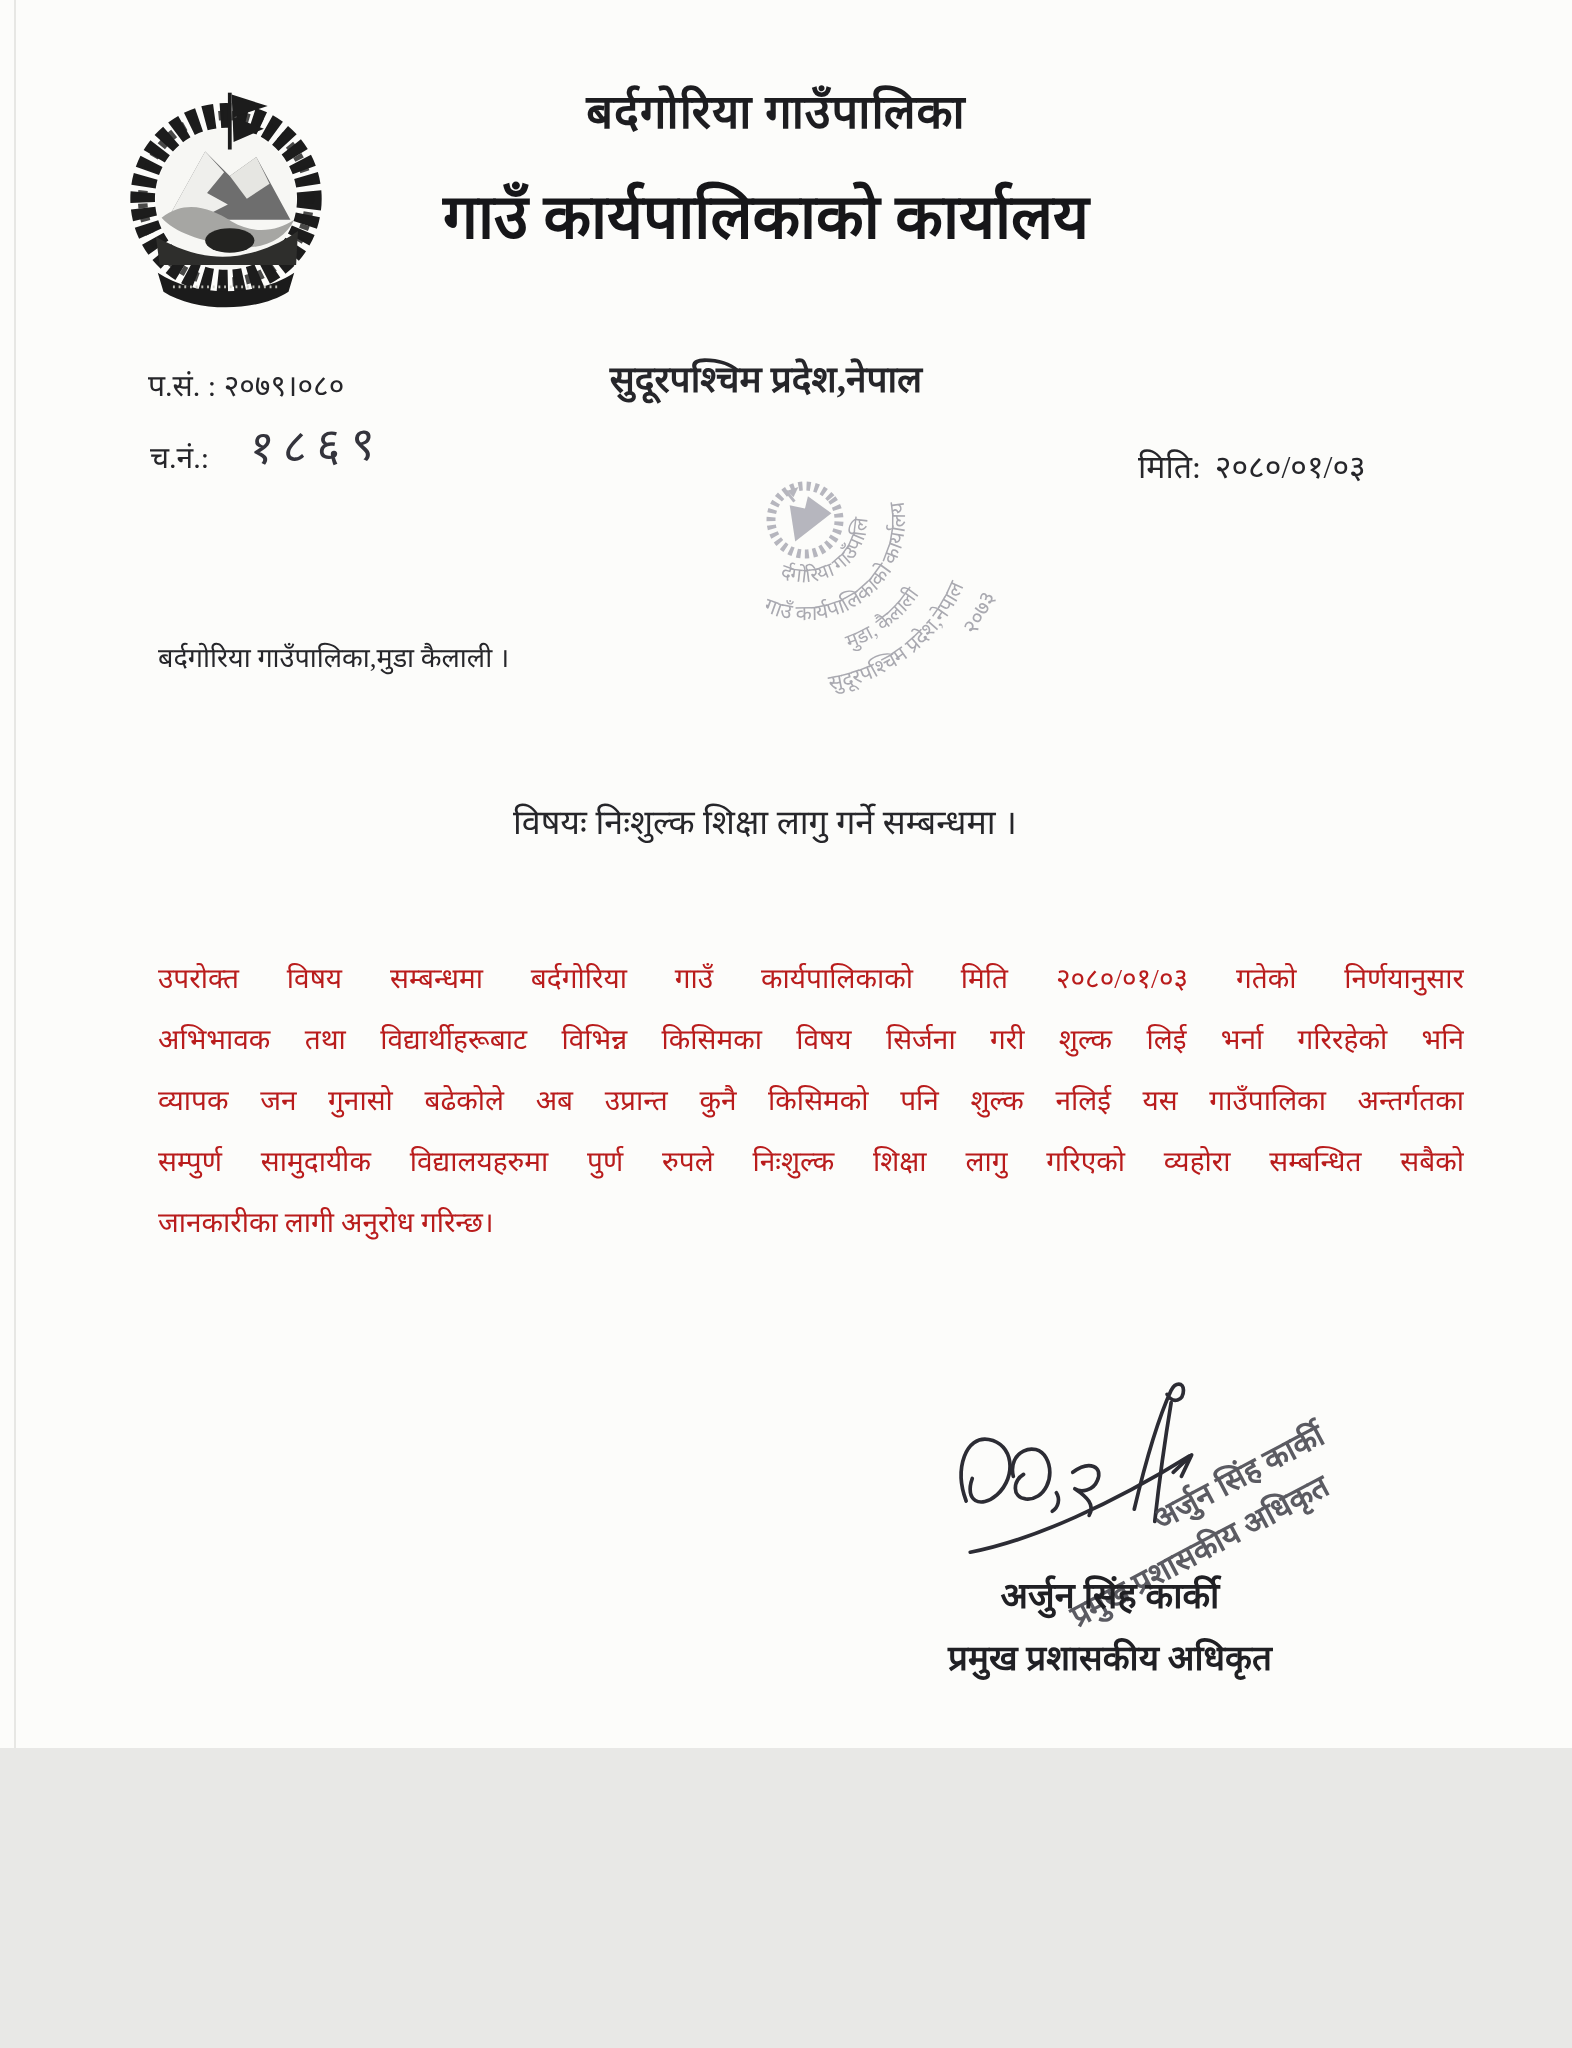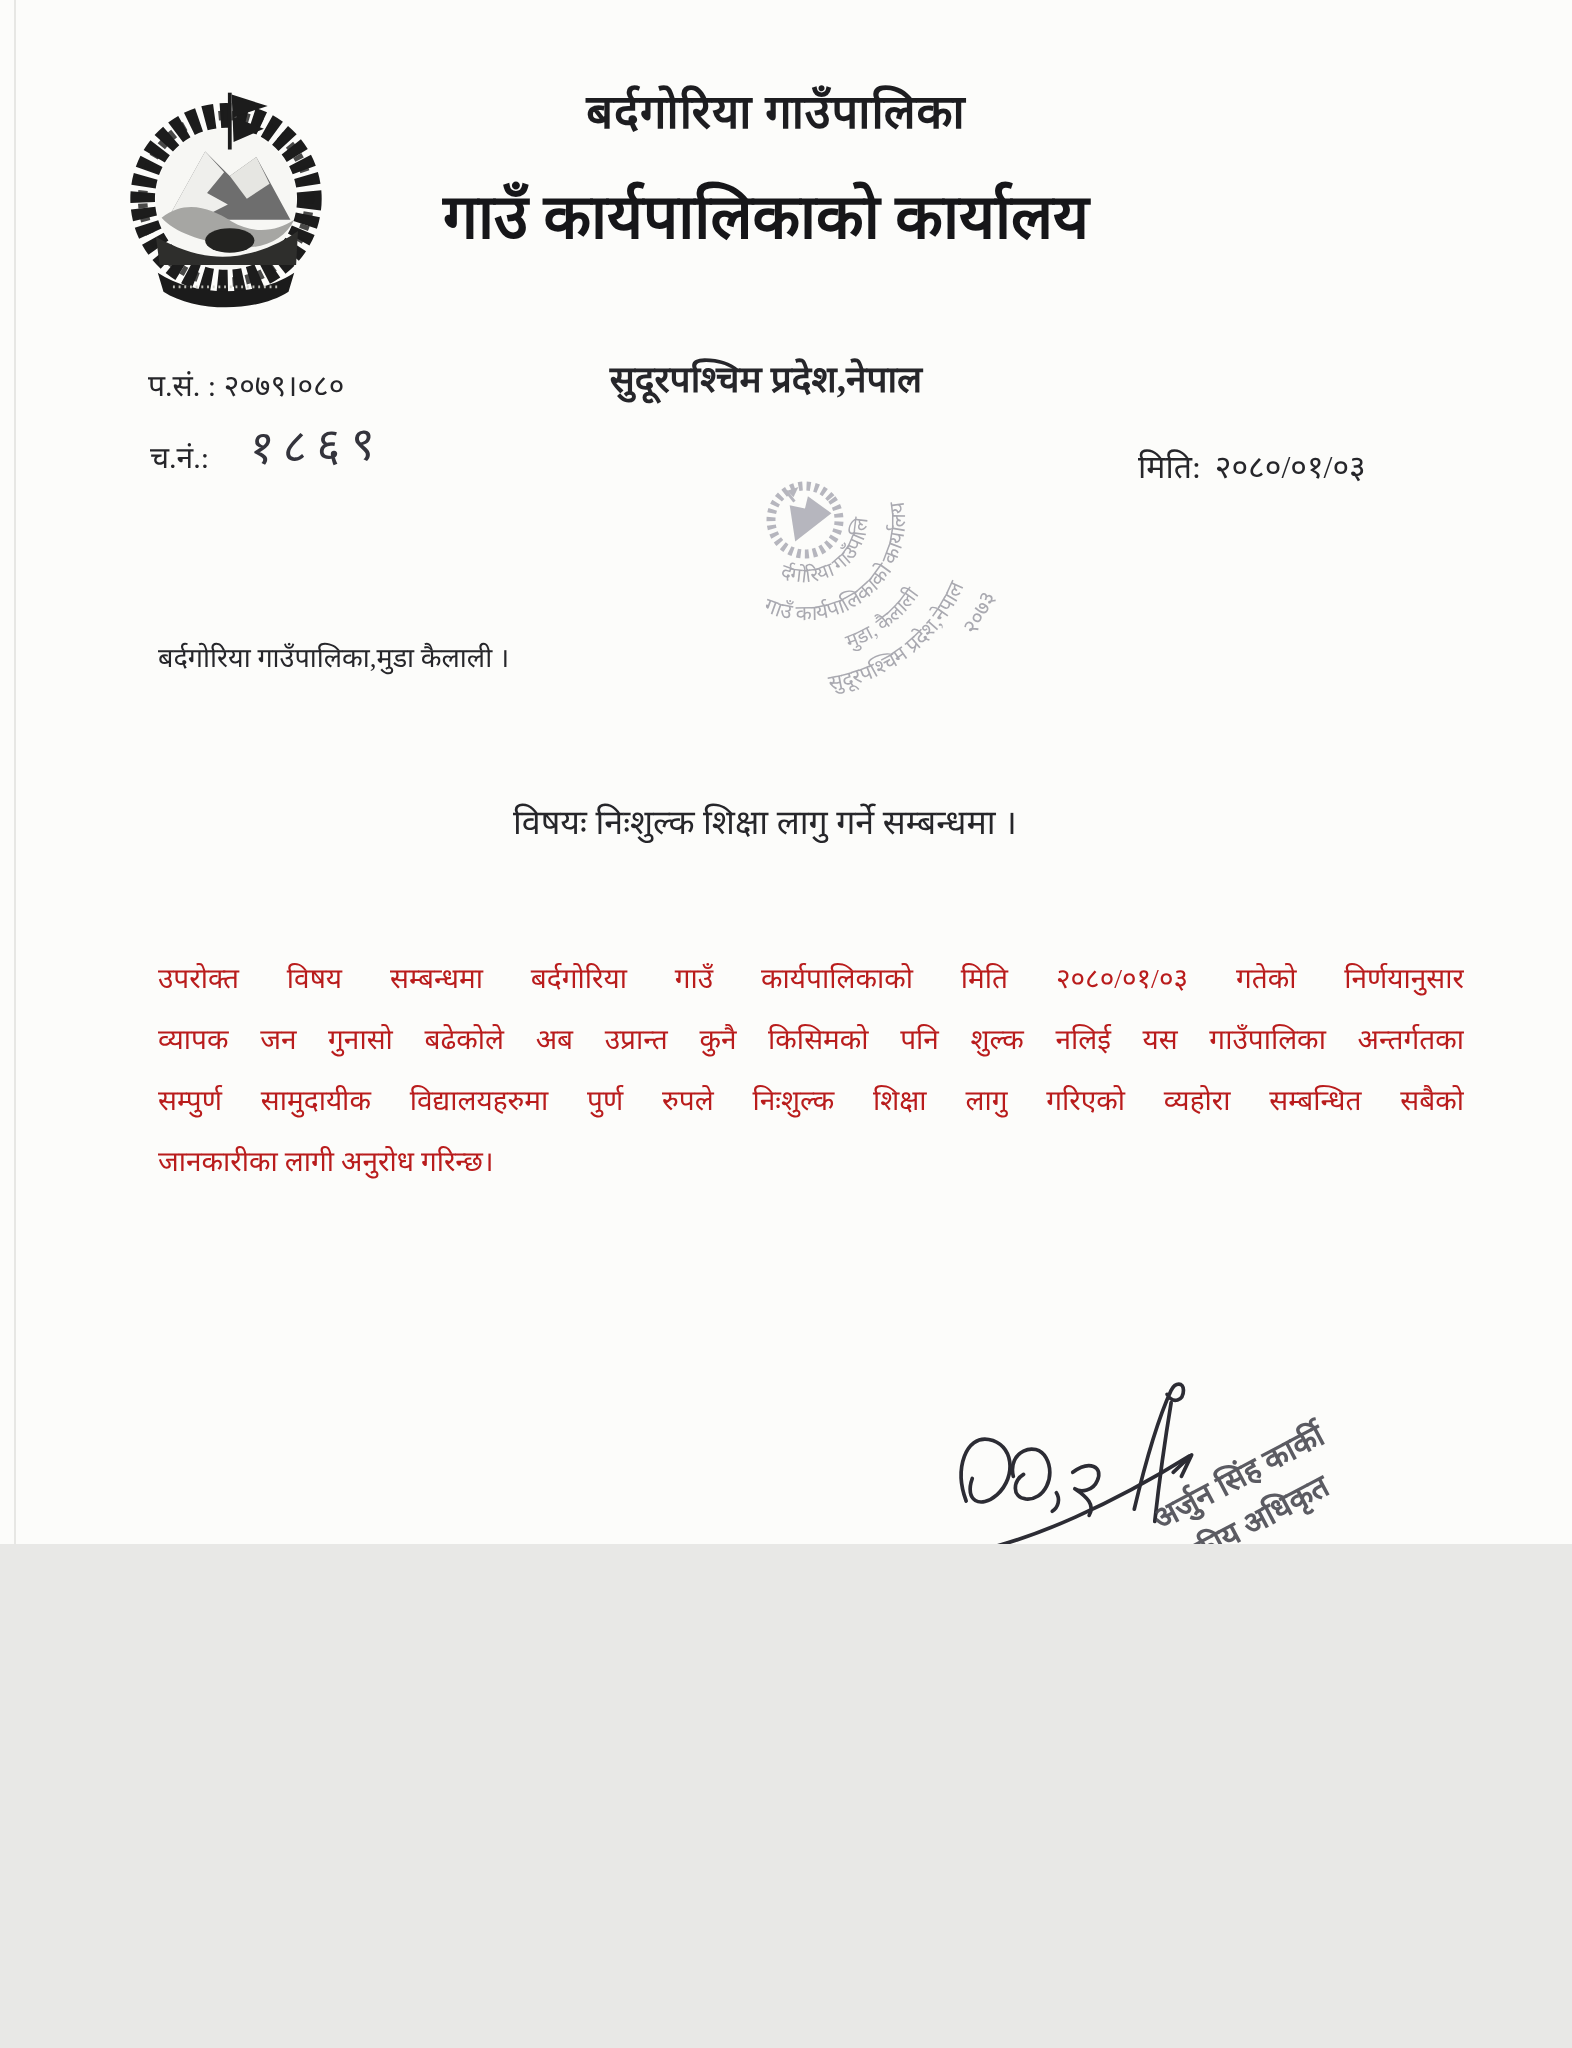--- a/index.html
+++ b/index.html
@@ -1,18 +1,18 @@
 <!DOCTYPE html>
 <html><head>
 <meta charset="utf-8">
 <style>
   html,body{margin:0;padding:0;background:#e8e8e6;}
   .page{
     position:relative;
-    width:1572px;height:1544px;
+    width:1572px;height:1748px;
     margin:0 auto;
     background:#fcfcfa;
     font-family:"Liberation Serif","DejaVu Serif",serif;
     color:#26262a;
     overflow:hidden;
   }
   .scan-edge{position:absolute;left:14px;top:0;width:2px;height:2048px;background:#dededa;opacity:.7;}
 
   
   .emblem{position:absolute;left:118px;top:76px;width:216px;height:238px;}
@@ -126,20 +126,21 @@
       <text font-size="22"><textPath href="#arc5" xlink:href="#arc5" startOffset="70%" text-anchor="middle">२०७३</textPath></text>
     </g>
   </svg>
 
   <div class="recipient2">बर्दगोरिया गाउँपालिका,मुडा कैलाली ।</div>
 
   <div class="subject">विषयः निःशुल्क शिक्षा लागु गर्ने सम्बन्धमा ।</div>
 
   <div class="body-block">
     <div class="body-line">उपरोक्त विषय सम्बन्धमा बर्दगोरिया गाउँ कार्यपालिकाको मिति २०८०/०१/०३ गतेको निर्णयानुसार</div>
+    <div class="body-line">अभिभावक तथा विद्यार्थीहरूबाट विभिन्न किसिमका विषय सिर्जना गरी शुल्क लिई भर्ना गरिरहेको भनि</div>
     <div class="body-line">व्यापक जन गुनासो बढेकोले अब उप्रान्त कुनै किसिमको पनि शुल्क नलिई यस गाउँपालिका अन्तर्गतका</div>
     <div class="body-line">सम्पुर्ण सामुदायीक विद्यालयहरुमा पुर्ण रुपले निःशुल्क शिक्षा लागु गरिएको व्यहोरा सम्बन्धित सबैको</div>
     <div class="body-line last">जानकारीका लागी अनुरोध गरिन्छ।</div>
   </div>
 
   <svg class="signature" viewBox="0 0 280 200" aria-hidden="true">
     <g stroke="#2c2c34" stroke-width="3.6" fill="none" stroke-linecap="round" stroke-linejoin="round">
       <path d="M 26 120 C 14 88 26 56 48 60 C 72 64 76 96 56 114 C 40 128 24 120 32 98"></path>
       <path d="M 72 96 C 66 72 94 60 104 78 C 114 96 102 120 84 118 C 70 116 72 100 82 94"></path>
       <path d="M 114 112 C 118 118 116 126 110 130"></path>

